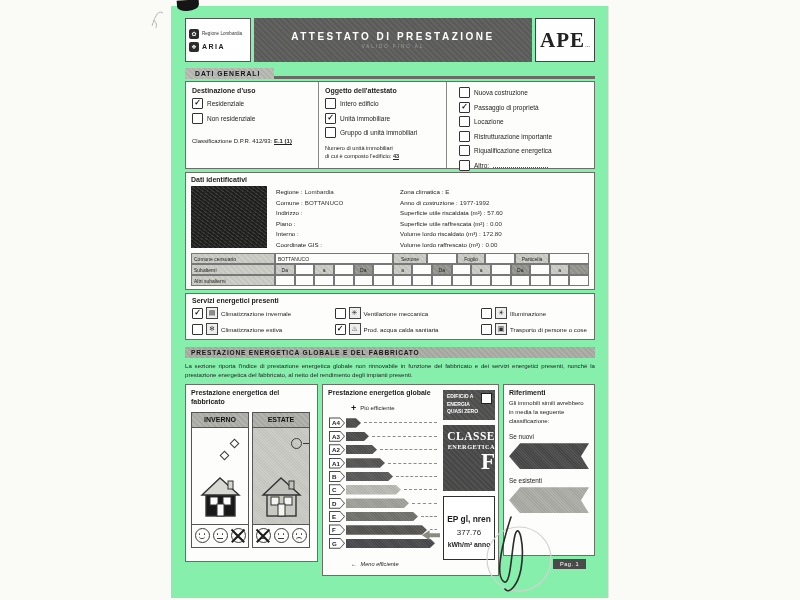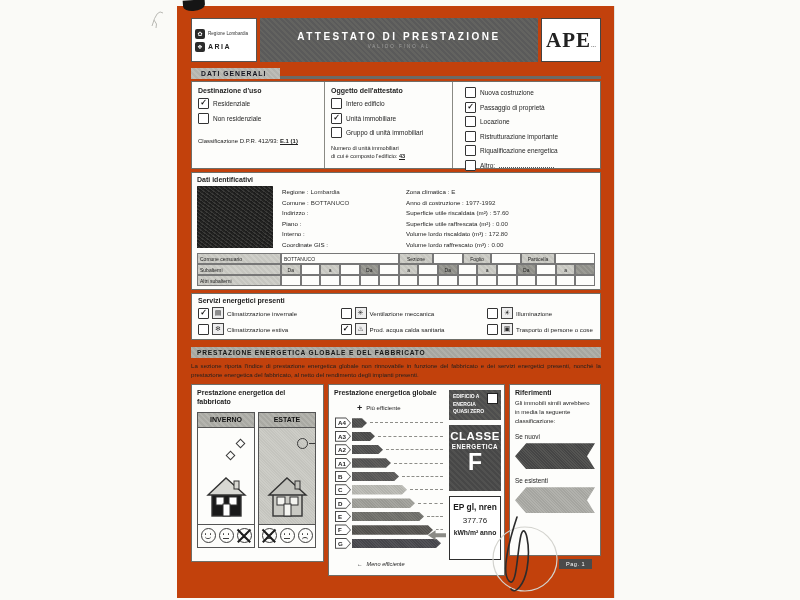--- a/index.html
+++ b/index.html
@@ -1,19 +1,19 @@
 <!DOCTYPE html>
 <html><head>
 <meta charset="utf-8">
 <style>
   html,body{margin:0;padding:0;width:800px;height:600px;overflow:hidden;
     background:#fafaf7;font-family:"Liberation Sans",sans-serif;color:#1d1d1d;}
   .page{position:relative;width:800px;height:600px;}
-  .sheet{position:absolute;left:177px;top:6px;width:437px;height:592px;
-    background:#c2410c;border-right:1px solid #e3e3de;}
+  .sheet{position:absolute;left:171px;top:6px;width:437px;height:592px;
+    background:#86efac;border-right:1px solid #e3e3de;}
   .inner{position:absolute;left:14px;top:12px;width:410px;}
 
   
   .scan-blob{position:absolute;left:6px;top:-6px;width:22px;height:11px;background:#151515;
     border-radius:0 0 55% 45%;transform:rotate(-4deg);}
   .faint-mark{position:absolute;left:148px;top:6px;}
 
   
   .hdr{display:flex;gap:3px;height:44px;}
   .logo-box{width:66px;border:1px solid #555;background:#fff;display:flex;flex-direction:column;
@@ -145,26 +145,26 @@
   .scale-row:nth-child(6) .bar{width:55px;background:repeating-linear-gradient(45deg,#b2b2ac 0 1px,#bfbfb9 1px 2px);}
   .scale-row:nth-child(7) .bar{width:63px;background:repeating-linear-gradient(45deg,#999993 0 1px,#a6a6a0 1px 2px);}
   .scale-row:nth-child(8) .bar{width:72px;background:repeating-linear-gradient(45deg,#6c6c68 0 1px,#7a7a74 1px 2px);}
   .scale-row:nth-child(9) .bar{width:81px;background:repeating-linear-gradient(45deg,#52504c 0 1px,#605e5a 1px 2px);}
   .scale-row:nth-child(10) .bar{width:89px;background:repeating-linear-gradient(45deg,#45454a 0 1px,#535358 1px 2px);}
   .rightcol{position:absolute;left:120px;top:5px;width:52px;}
   .nzeb{position:relative;background:repeating-linear-gradient(45deg,#4e4e4e 0 2px,#585855 2px 4px);
     color:#fff;font-size:5px;font-weight:bold;line-height:1.5;padding:3px 14px 3px 4px;box-sizing:border-box;height:30px;}
   .nzeb-chk{position:absolute;right:3px;top:3px;width:9px;height:9px;background:#fff;border:1px solid #222;}
   .classe{margin-top:5px;background:repeating-linear-gradient(45deg,#474747 0 2px,#515150 2px 4px);
-    color:#fff;text-align:center;height:66px;box-sizing:border-box;padding-top:5px;}
+    color:#fff;text-align:right;height:66px;box-sizing:border-box;padding-top:5px;font-family:Liberation Serif, serif;}
   .classe .w1{font-size:11.5px;font-weight:bold;letter-spacing:0.5px;}
   .classe .w2{font-size:6.3px;font-weight:bold;letter-spacing:0.5px;margin-top:1px;}
   .classe .cv{font-size:23px;font-weight:bold;line-height:1.05;}
   .epbox{margin-top:5px;background:#fff;border:1.6px solid #2f2f2f;text-align:center;
-    height:64px;box-sizing:border-box;padding-top:5px;}
+    height:64px;box-sizing:border-box;padding-top:17px;}
   .epbox .l1{font-size:8.4px;font-weight:bold;}
   .epbox .l2{font-size:8px;margin-top:4px;}
   .epbox .l3{font-size:6.8px;font-weight:bold;margin-top:4px;}
   .ep-arrow{position:absolute;left:99px;top:145px;width:18px;height:10px;background:#8a8a85;
     clip-path:polygon(0 50%,42% 0,42% 30%,100% 30%,100% 70%,42% 70%,42% 100%);}
 
   
   .boxC{width:92px;flex:none;height:172px;position:relative;padding:4px 5px;box-sizing:border-box;}
   .boxC-title{font-size:7px;font-weight:bold;margin-bottom:3px;}
   .boxC-desc{font-size:6px;line-height:1.45;}

